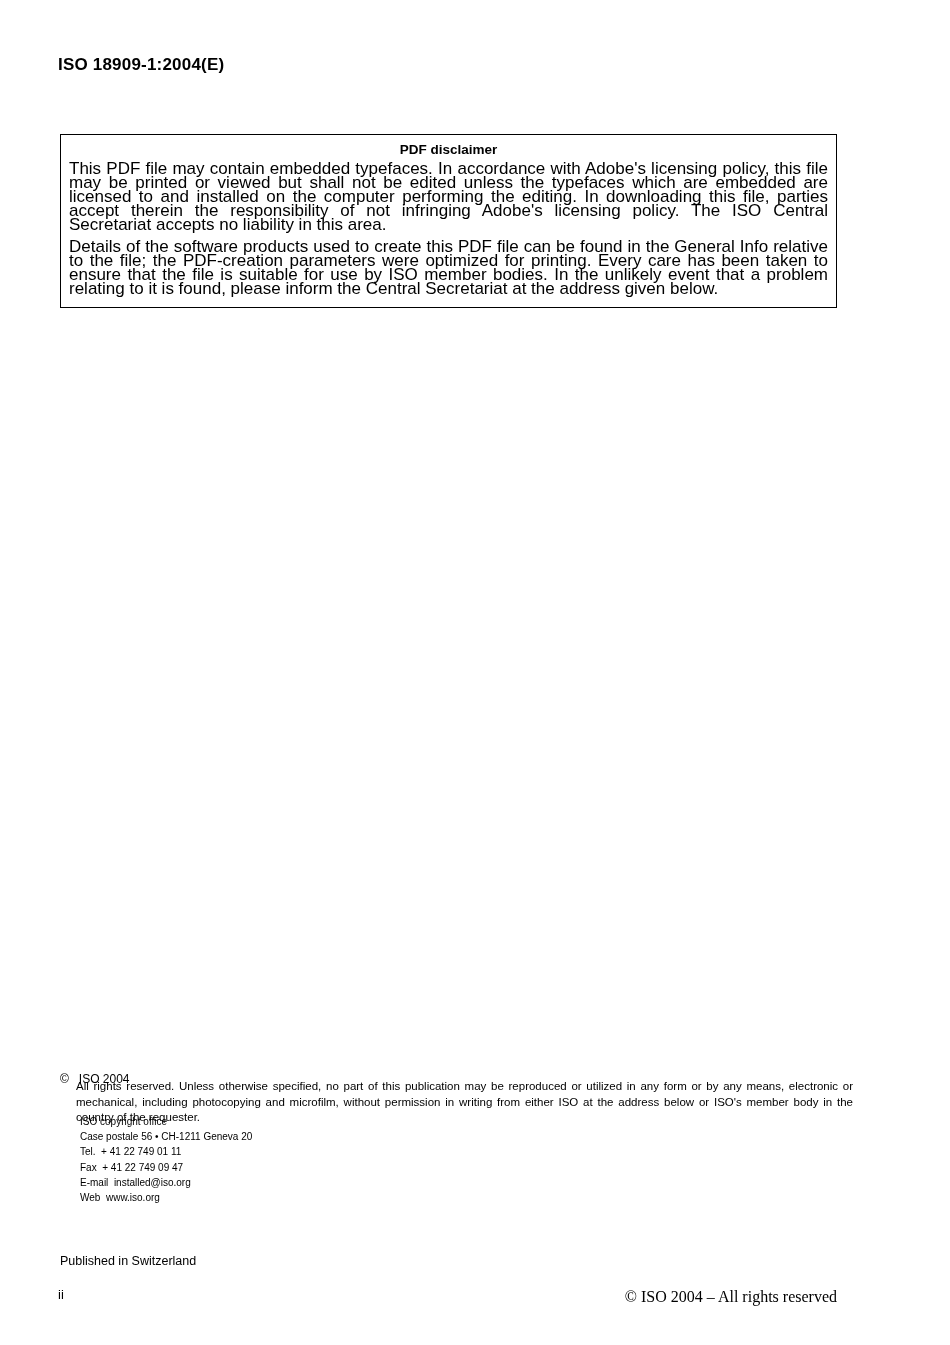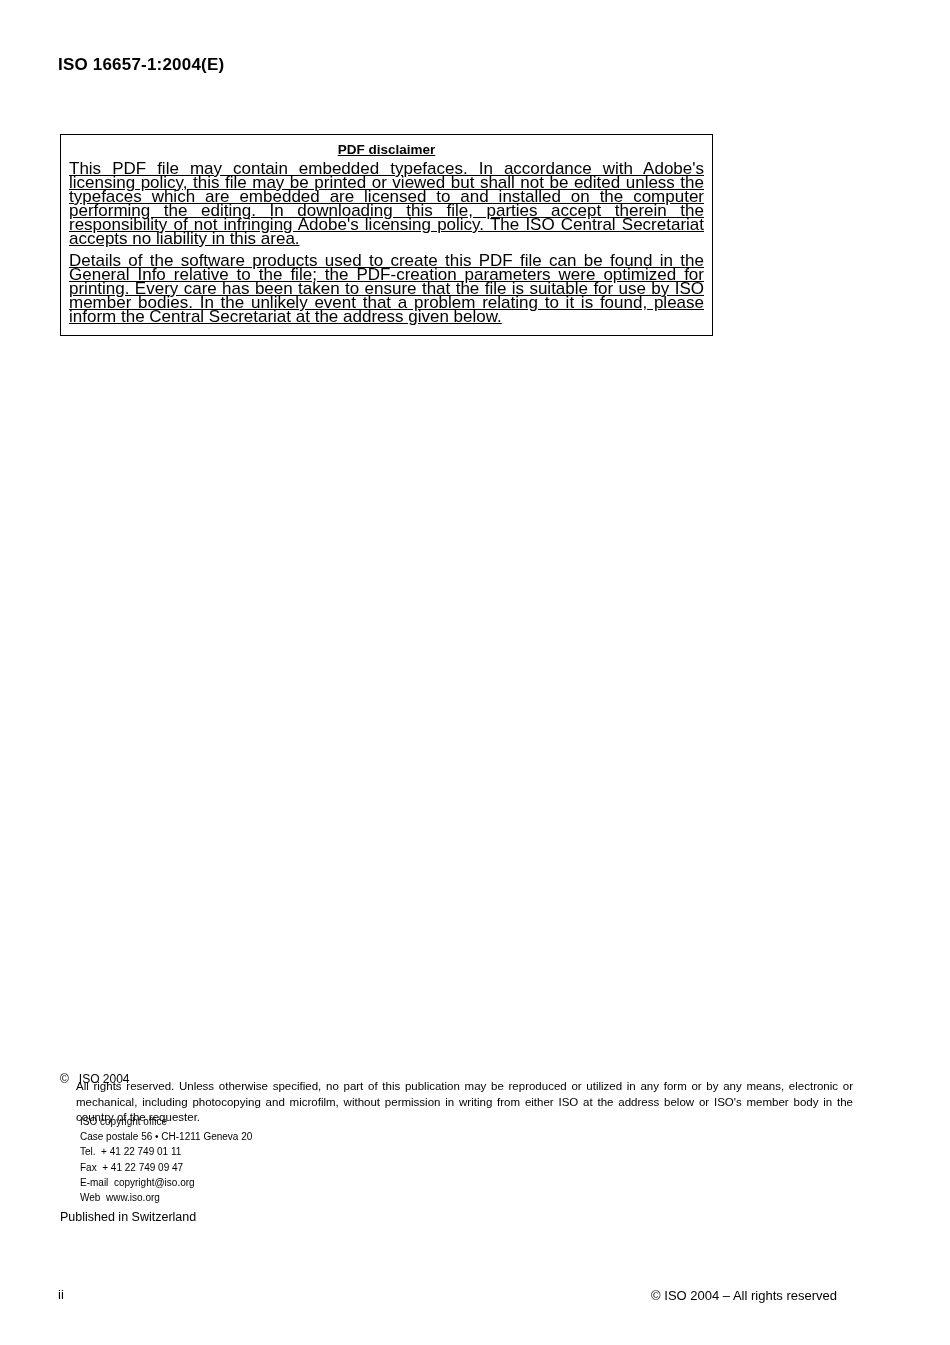--- a/index.html
+++ b/index.html
@@ -21,25 +21,24 @@
     left: 58px;
     top: 55px;
     font-size: 17px;
     font-weight: bold;
     letter-spacing: 0.2px;
   }
   .disclaimer-box {
     position: absolute;
     left: 60px;
     top: 134px;
-    width: 653px;
+    width: 777px;
     box-sizing: border-box;
     border: 1.5px solid #000000;
     padding: 7px 8px 11px 8px;
-    text-decoration: underline;
   }
   .disclaimer-title {
     text-align: center;
     font-size: 13.5px;
     font-weight: bold;
     margin: 0 0 5px 0;
   }
   .disclaimer-box p {
     margin: 0 0 8px 0;
     font-size: 17px;
@@ -72,59 +71,60 @@
     top: 1114px;
     font-size: 10px;
     line-height: 15.2px;
   }
   .address-line {
     white-space: pre;
   }
   .published-line {
     position: absolute;
     left: 60px;
-    top: 1210px;
+    top: 1254px;
     font-size: 12.5px;
   }
   .page-number {
     position: absolute;
     left: 58px;
     top: 1287px;
     font-size: 13px;
   }
   .footer-copyright {
     position: absolute;
     right: 113px;
     top: 1288px;
-    font-size: 13px;
+    font-size: 16px;
+    font-family: Liberation Serif, serif;
   }
 </style>
 </head>
 <body>
 
 <div class="page">
 
-  <div class="doc-header">ISO 16657-1:2004(E)</div>
+  <div class="doc-header">ISO 18909-1:2004(E)</div>
 
   <div class="disclaimer-box">
     <div class="disclaimer-title">PDF disclaimer</div>
     <p>This PDF file may contain embedded typefaces. In accordance with Adobe's licensing policy, this file may be printed or viewed but shall not be edited unless the typefaces which are embedded are licensed to and installed on the computer performing the editing. In downloading this file, parties accept therein the responsibility of not infringing Adobe's licensing policy. The ISO Central Secretariat accepts no liability in this area.</p>
     <p>Details of the software products used to create this PDF file can be found in the General Info relative to the file; the PDF-creation parameters were optimized for printing. Every care has been taken to ensure that the file is suitable for use by ISO member bodies. In the unlikely event that a problem relating to it is found, please inform the Central Secretariat at the address given below.</p>
   </div>
 
   <div class="copyright-line">©   ISO 2004</div>
 
   <p class="rights-paragraph">All rights reserved. Unless otherwise specified, no part of this publication may be reproduced or utilized in any form or by any means, electronic or mechanical, including photocopying and microfilm, without permission in writing from either ISO at the address below or ISO's member body in the country of the requester.</p>
 
   <div class="address-block">
     <div class="address-line">ISO copyright office</div>
     <div class="address-line">Case postale 56 • CH-1211 Geneva 20</div>
     <div class="address-line">Tel.  + 41 22 749 01 11</div>
     <div class="address-line">Fax  + 41 22 749 09 47</div>
-    <div class="address-line">E-mail  copyright@iso.org</div>
+    <div class="address-line">E-mail  installed@iso.org</div>
     <div class="address-line">Web  www.iso.org</div>
   </div>
 
   <div class="published-line">Published in Switzerland</div>
 
   <div class="page-number">ii</div>
 
   <div class="footer-copyright">© ISO 2004 – All rights reserved</div>
 
 </div>

